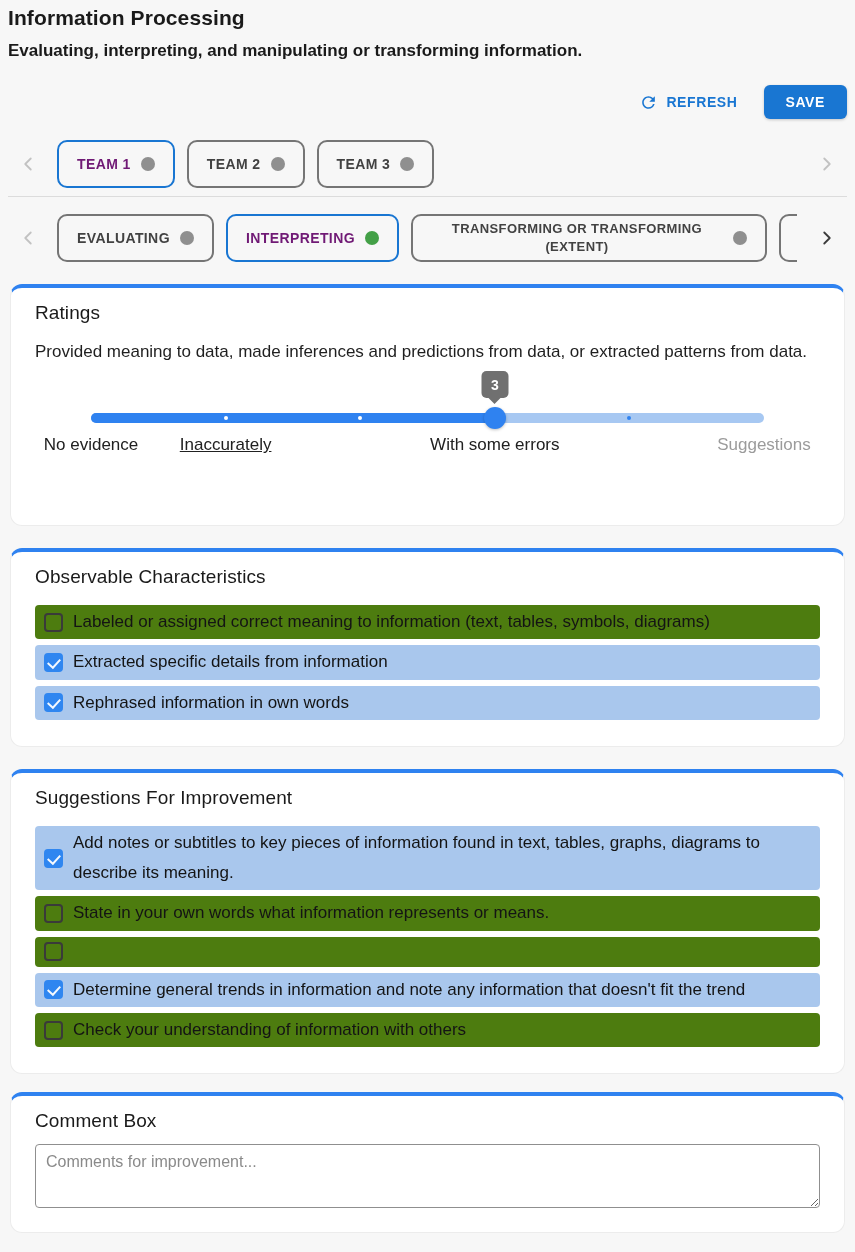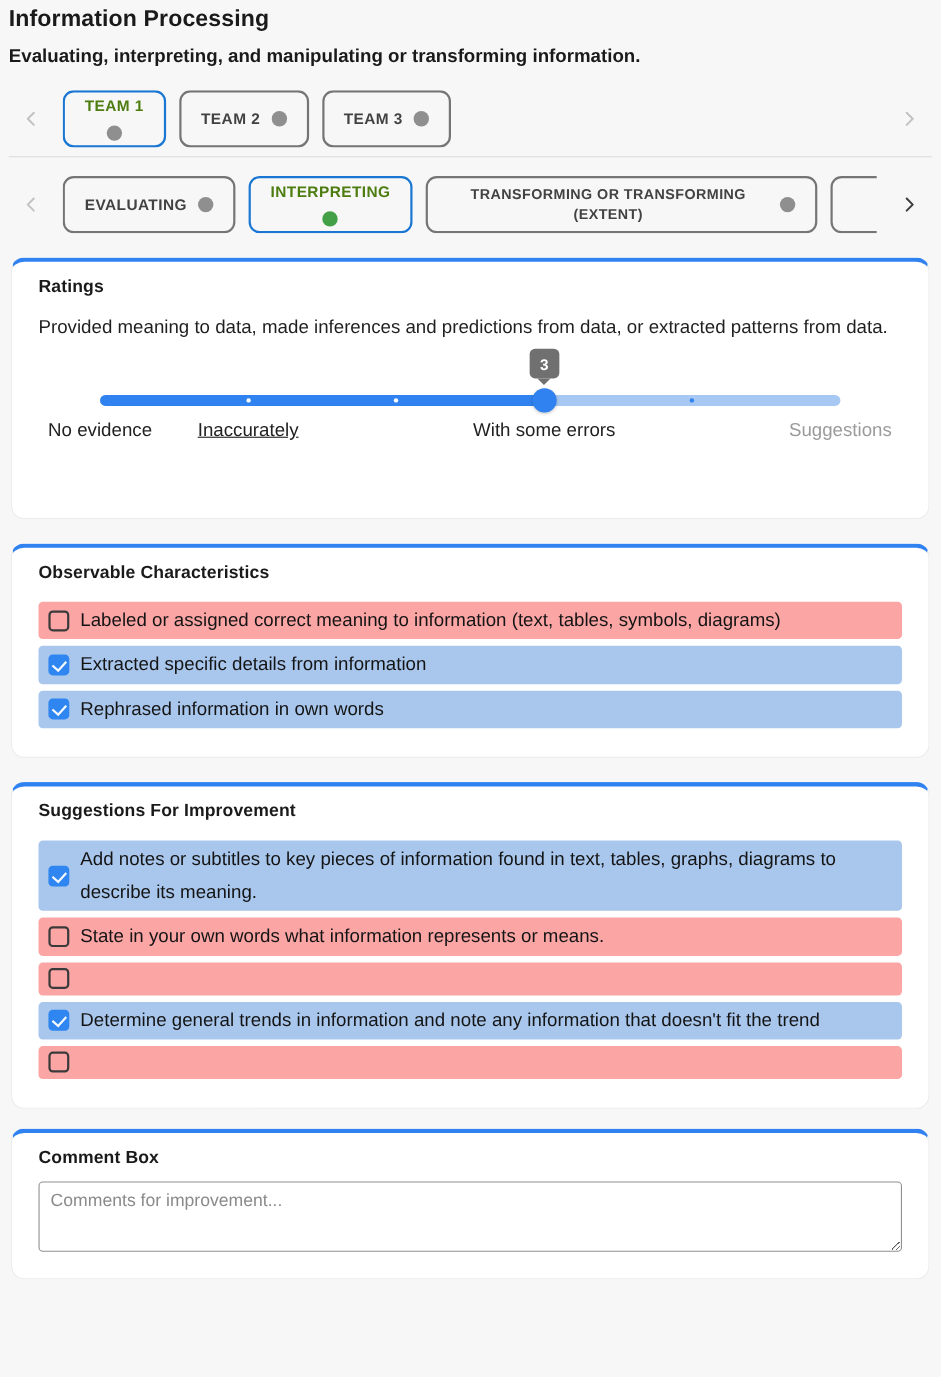--- a/index.html
+++ b/index.html
@@ -38,33 +38,33 @@
   }
   .nav-btn.dark { color: #3c3c3c; }
   .nav-btn svg { width: 22px; height: 22px; stroke: currentColor; stroke-width: 2; fill: none; stroke-linecap: round; stroke-linejoin: round; }
   .tabs-scroller { flex: 1; display: flex; gap: 12px; overflow: hidden; margin-left: 9px; margin-right: 10px; align-items: stretch; }
   .tab {
     display: inline-flex; align-items: center; justify-content: center; gap: 10px;
     min-height: 48px; padding: 4px 18px; border: 2px solid #757575; border-radius: 10px;
     background: #fff0; color: #424242; font-family: inherit; font-size: 14px; font-weight: 600;
     letter-spacing: .4px; cursor: pointer; white-space: nowrap; flex: 0 0 auto;
   }
-  .tab.active { border-color: #1976d2; color: #4d7c0f; flex-direction: column; }
+  .tab.active { border-color: #1976d2; color: #701a75; }
   .tab .dot { width: 14px; height: 14px; border-radius: 50%; flex: 0 0 auto; }
   .tab.wrap-tab { white-space: normal; }
   .tab.wrap-tab .tab-label { width: 292px; font-size: 13px; line-height: 1.35; text-align: center; }
   .tab.partial { min-width: 130px; }
   .divider { height: 1px; background: #dcdcdc; margin-top: 8px; }
 
   
   .card {
     background: #fff; border: 1px solid #ececec; border-top: 4px solid #2f82f0;
     border-radius: 12px; margin: 22px 2px 0; padding: 14px 24px 30px;
   }
-  .card-heading { font-size: 16px; font-weight: 700; letter-spacing: .1px; }
+  .card-heading { font-size: 19px; font-weight: 400; letter-spacing: .1px; }
 
   
   .ratings-desc { margin-top: 14px; font-size: 17px; line-height: 1.6; color: #1f1f1f; }
   .slider-zone { margin: 0 56px; position: relative; padding-top: 48px; height: 130px; }
   .slider-track {
     position: relative; height: 10px; border-radius: 5px; background: #a7c8f2; cursor: pointer;
   }
   .slider-fill { position: absolute; left: 0; top: 0; bottom: 0; border-radius: 5px; background: #2f82f0; }
   .slider-mark { position: absolute; top: 50%; width: 4px; height: 4px; border-radius: 50%; transform: translate(-50%,-50%); }
   .slider-mark.on-fill { background: #ffffff; }
@@ -85,21 +85,21 @@
   .slider-labels { position: absolute; left: 0; right: 0; top: 70px; }
   .slider-axis-label {
     position: absolute; transform: translateX(-50%); white-space: nowrap;
     font-size: 17px; color: #212121; text-align: center;
   }
   .slider-axis-label.muted { color: #9b9b9b; }
 
   
   .check-list { margin-top: 17px; display: flex; flex-direction: column; gap: 6px; }
   .check-row {
-    display: flex; align-items: center; gap: 10px; background: #fca5a5;
+    display: flex; align-items: center; gap: 10px; background: #4d7c0f;
     border-radius: 4px; padding: 2px 9px; min-height: 30px; cursor: pointer;
   }
   .check-row.checked { background: #a9c7ed; }
   .cb {
     flex: 0 0 auto; width: 19px; height: 19px; border: 2px solid #3a3a3a; border-radius: 4px;
     background: transparent; position: relative; cursor: pointer;
   }
   .check-row.checked .cb { background: #2f86f0; border-color: #2f86f0; }
   .check-row.checked .cb::after {
     content: ""; position: absolute; left: 4px; top: 1px; width: 6px; height: 10px;
@@ -116,20 +116,31 @@
   .comment-textarea::placeholder { color: #8a8a8a; }
 </style>
 </head>
 <body>
 
 <div class="page">
 
   <h1 class="page-title">Information Processing</h1>
   <div class="page-subtitle">Evaluating, interpreting, and manipulating or transforming information.</div>
 
+  <div class="actions-row">
+    <button class="refresh-btn">
+      <span style="display:inline-flex">
+        <svg viewBox="0 0 24 24">
+            <path d="M17.65 6.35A7.95 7.95 0 0 0 12 4c-4.42 0-7.99 3.58-7.99 8s3.57 8 7.99 8c3.73 0 6.84-2.55 7.73-6h-2.08A5.99 5.99 0 0 1 12 18c-3.31 0-6-2.69-6-6s2.69-6 6-6c1.66 0 3.14.69 4.22 1.78L13 11h7V4l-2.35 2.35z"></path>
+          </svg>
+      </span>
+      <span>REFRESH</span>
+    </button>
+    <button class="save-btn">SAVE</button>
+  </div>
 
   <div class="tabs-row">
     <button class="nav-btn">
       <span style="display:inline-flex">
           <svg viewBox="0 0 24 24">
             <path d="M15 6l-6 6 6 6"></path>
           </svg>
         </span>
     </button>
     <div class="tabs-scroller">
@@ -242,20 +253,21 @@
       </div>
       <div class="check-row">
         <span class="cb"></span>
       </div>
       <div class="check-row checked">
         <span class="cb"></span>
         <span class="cb-label">Determine general trends in information and note any information that doesn't fit the trend</span>
       </div>
       <div class="check-row">
         <span class="cb"></span>
+        <span class="cb-label">Check your understanding of information with others</span>
       </div>
     </div>
   </section>
 
   <section class="card" style="margin-top:18px; padding-bottom:24px">
     <h2 class="card-heading">Comment Box</h2>
     <textarea class="comment-textarea" placeholder="Comments for improvement..." style=""></textarea>
   </section>
 
 </div>

